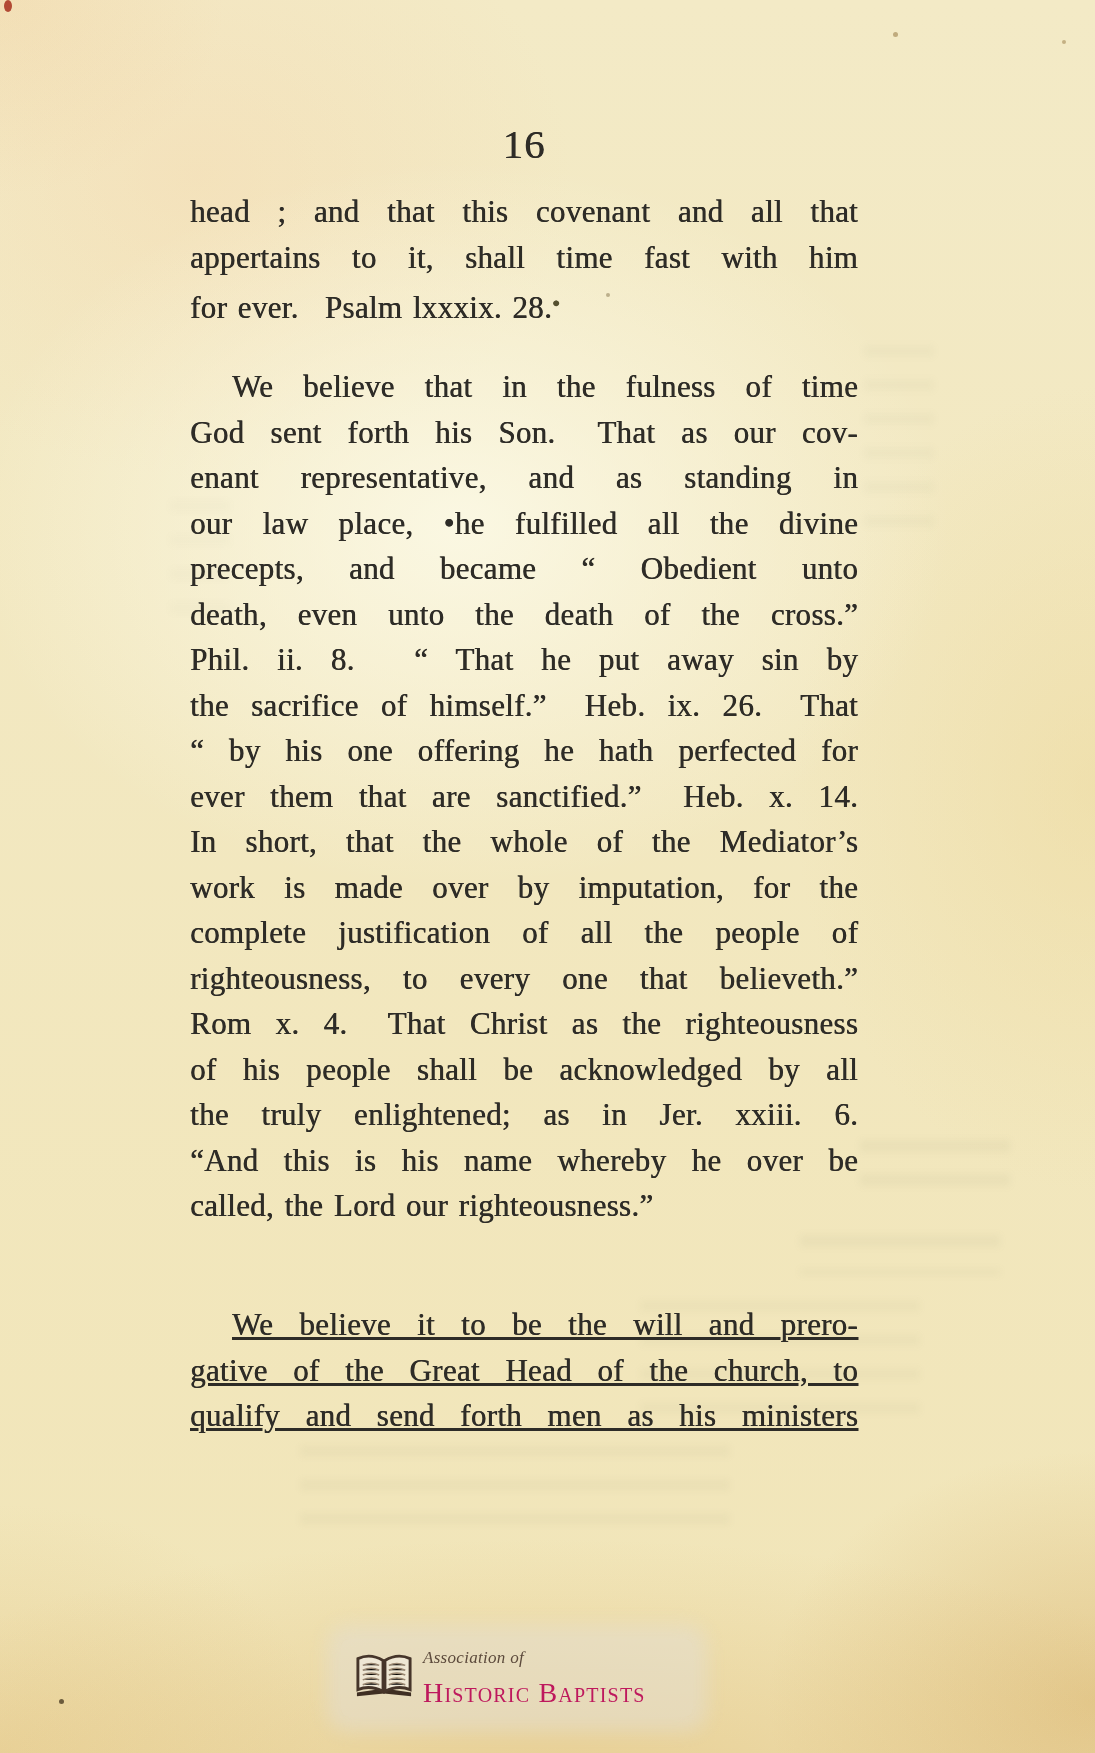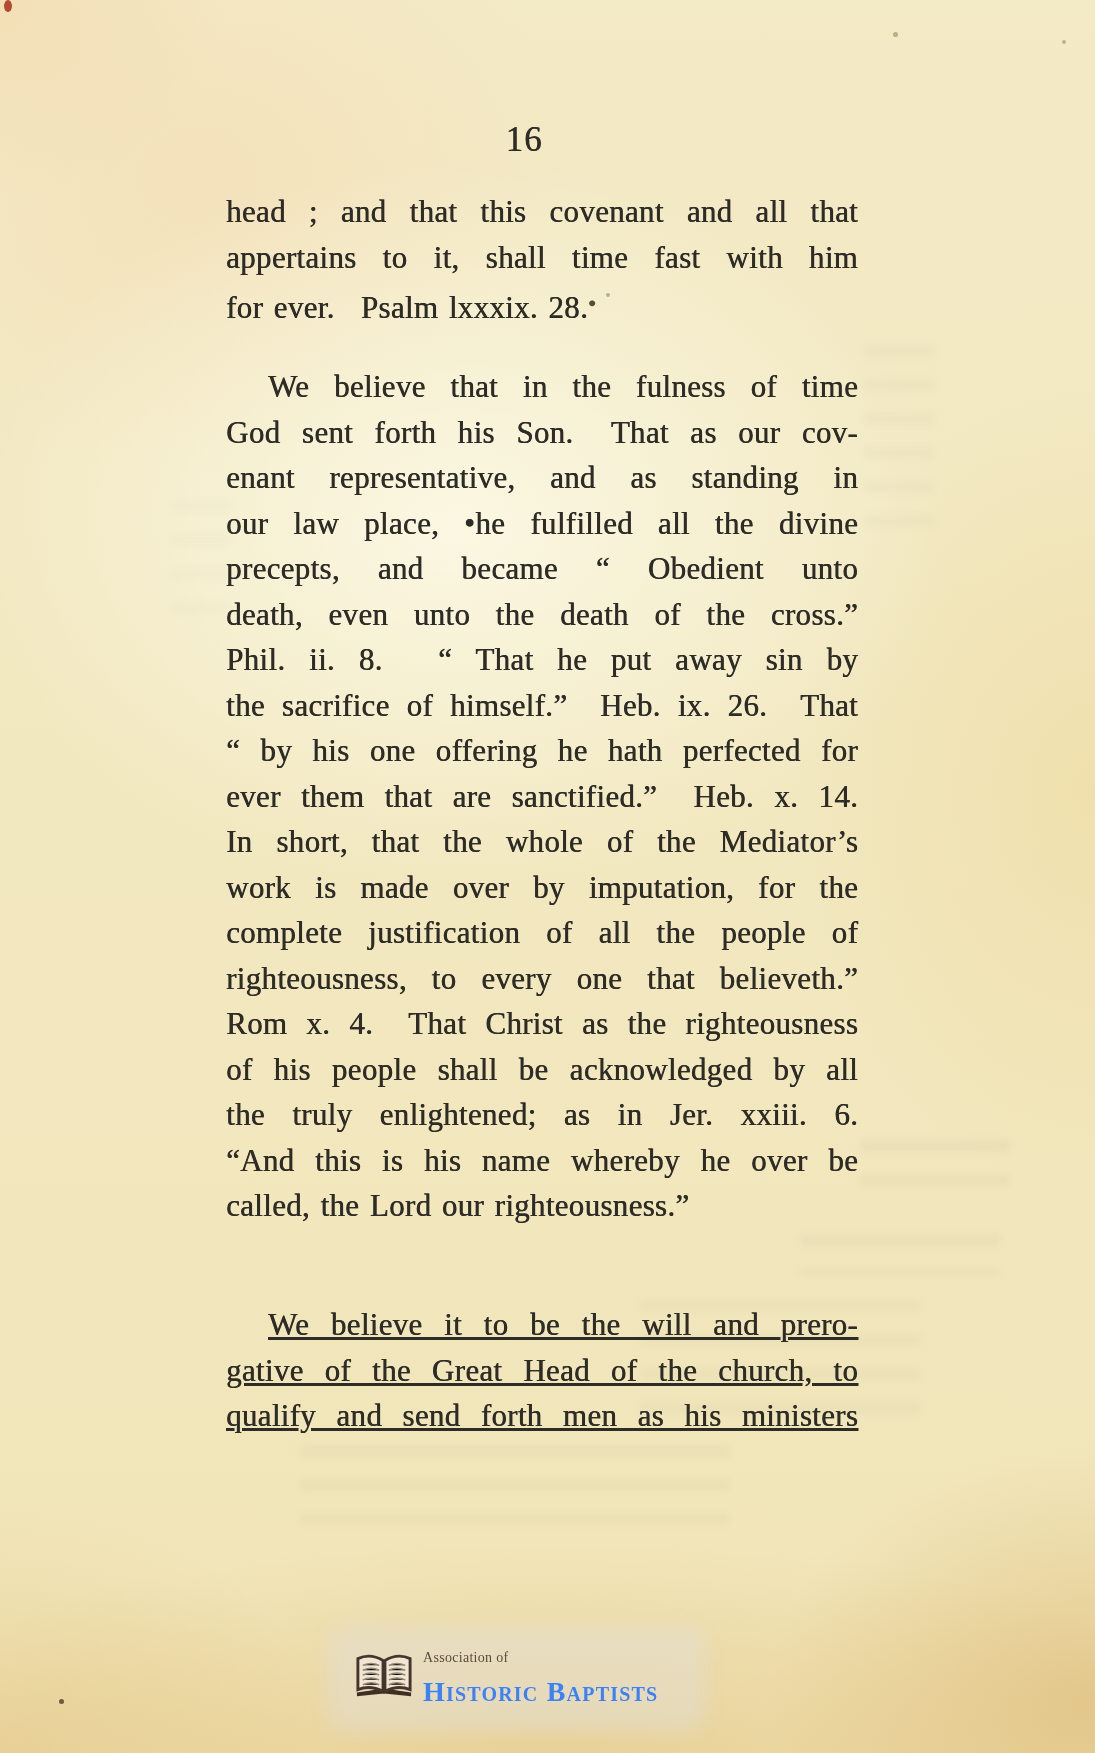--- a/index.html
+++ b/index.html
@@ -15,47 +15,47 @@
       radial-gradient(ellipse 300px 260px at 0% 0%,   rgba(240,196,140,0.25), rgba(240,196,140,0) 75%),
       radial-gradient(ellipse 980px 320px at 50% 102%,rgba(212,162,78,0.34),  rgba(212,162,78,0) 78%),
       radial-gradient(ellipse 420px 320px at 100% 97%,rgba(206,156,74,0.38),  rgba(206,156,74,0) 78%),
       radial-gradient(ellipse 420px 320px at 0% 100%, rgba(216,172,92,0.28),  rgba(216,172,92,0) 78%),
       radial-gradient(ellipse 420px 560px at 100% 45%,rgba(236,214,150,0.45), rgba(236,214,150,0) 72%),
       linear-gradient(#f3eac6, #f1e5b8);
   }
   .ink{ color:#2e2c27; text-shadow:0.5px 0 0 currentColor; }
   .pgnum{
     position:absolute; top:120px; left:0; width:1048px; text-align:center;
-    font-size:35px; letter-spacing:1px;
+    font-size:41px; letter-spacing:1px;
   }
   .textcol{ position:absolute; left:190px; width:668px; }
   .line{
     font-size:31px; line-height:45.5px; letter-spacing:0.3px; word-spacing:2.5px;
-    text-align:justify; text-align-last:justify; white-space:nowrap;margin-left:36px;
+    text-align:justify; text-align-last:justify; white-space:nowrap;
   }
   .line.last{ text-align-last:left; }
   .line.indent{ text-indent:42px; }
   #p1{ top:189px; } #p2{ top:364px; } #p3{ top:1302px;text-decoration:underline; }
   sup.fnote{ font-size:13px; vertical-align:super; color:#55502f; letter-spacing:0; }
   
   .ghost{
     position:absolute; filter:blur(3.5px); opacity:0.5; pointer-events:none;
     background:repeating-linear-gradient(180deg, rgba(148,150,114,0.16) 0 12px, rgba(148,150,114,0) 12px 34px);
   }
   .speck{ position:absolute; border-radius:50%; filter:blur(0.6px); }
   
   .wm{
     position:absolute; left:341px; top:1639px; width:352px; height:78px;
     display:flex; align-items:center; gap:10px; padding-left:14px; box-sizing:border-box;
     background:rgba(225,222,214,0.48); border-radius:8px;
     box-shadow:0 0 18px 14px rgba(225,222,214,0.48);
   }
   .wm-text{ display:flex; flex-direction:column; line-height:1; }
-  .wm-assoc{ font-size:14px; color:#5c4a3c; margin-bottom:13px; letter-spacing:0.3px; }
-  .wm-name{ font-variant:small-caps; font-size:28px; color:#3b82f6; letter-spacing:1.2px; font-weight:bold; }
+  .wm-assoc{ font-style:italic; font-size:17px; color:#5c4a3c; margin-bottom:13px; letter-spacing:0.3px; }
+  .wm-name{ font-variant:small-caps; font-size:28px; color:#be185d; letter-spacing:1.2px; font-weight:normal; }
 </style>
 </head>
 <body>
 
 <div class="paper"></div>
 
 <div class="ghost" style="left:864px;top:345px;width:70px;height:200px;opacity:0.35;"></div>
 <div class="ghost" style="left:860px;top:1140px;width:150px;height:60px;"></div>
 <div class="ghost" style="left:800px;top:1235px;width:200px;height:40px;"></div>
 <div class="ghost" style="left:640px;top:1300px;width:280px;height:120px;opacity:0.38;"></div>

